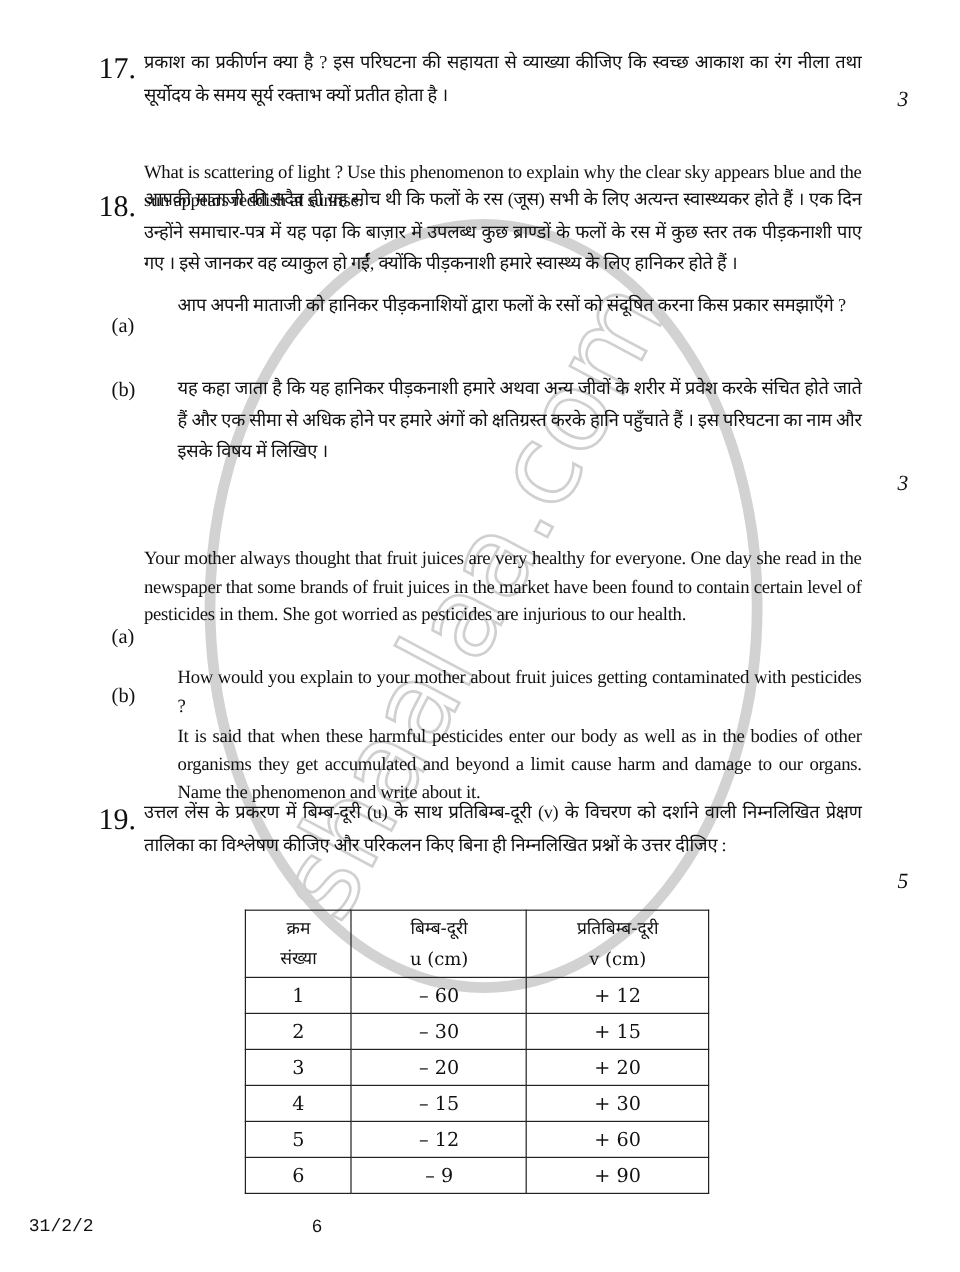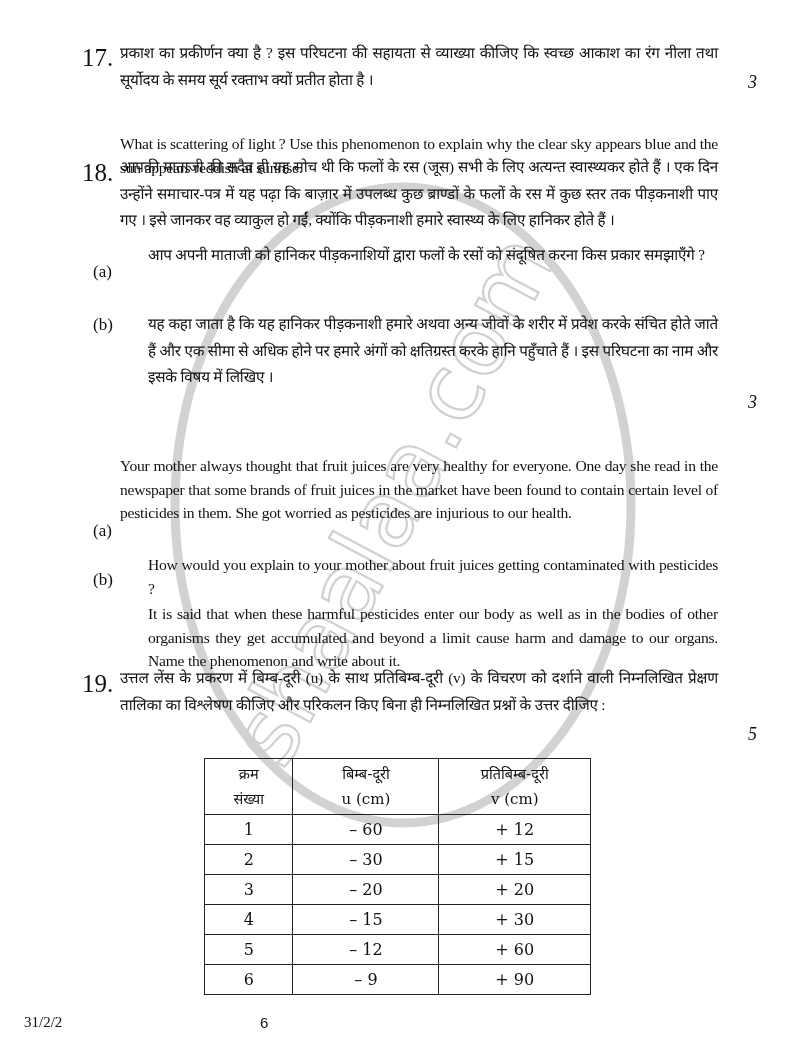--- a/index.html
+++ b/index.html
@@ -25,21 +25,21 @@
 
   table.obs { position: absolute; left: 204px; top: 758px; width: 387px; border-collapse: collapse;
               z-index: 1; background: transparent; }
   table.obs td, table.obs th { border: 1.3px solid #222; text-align: center; font-weight: normal;
               font-family: "DejaVu Serif", serif; font-size: 16px; height: 29px; padding: 0; }
   table.obs th { height: 55px; line-height: 25px; }
   table.obs th .hi-h { font-family: "DejaVu Sans", sans-serif; font-size: 14.5px; display: block; }
   table.obs th .en-h { font-family: "DejaVu Serif", serif; font-size: 15px; display: block; }
   .c1 { width: 90px; } .c2 { width: 150px; } .c3 { width: 155px; }
 
-  .footer-code { position: absolute; left: 24px; top: 1014px; font-family: Liberation Serif, serif;
+  .footer-code { position: absolute; left: 24px; top: 1014px; font-family: Liberation Mono, monospace;
                  font-size: 15px; }
   .footer-page { position: absolute; left: 260px; top: 1014px; font-family: "Liberation Sans", sans-serif;
                  font-size: 15px; }
   .footer-visit { position: absolute; left: 14px; top: 1024px; font-family: "Liberation Sans", sans-serif;
                   font-size: 19.5px; letter-spacing: -0.4px; }
 </style>
 </head>
 <body>
 
 <div class="page">

